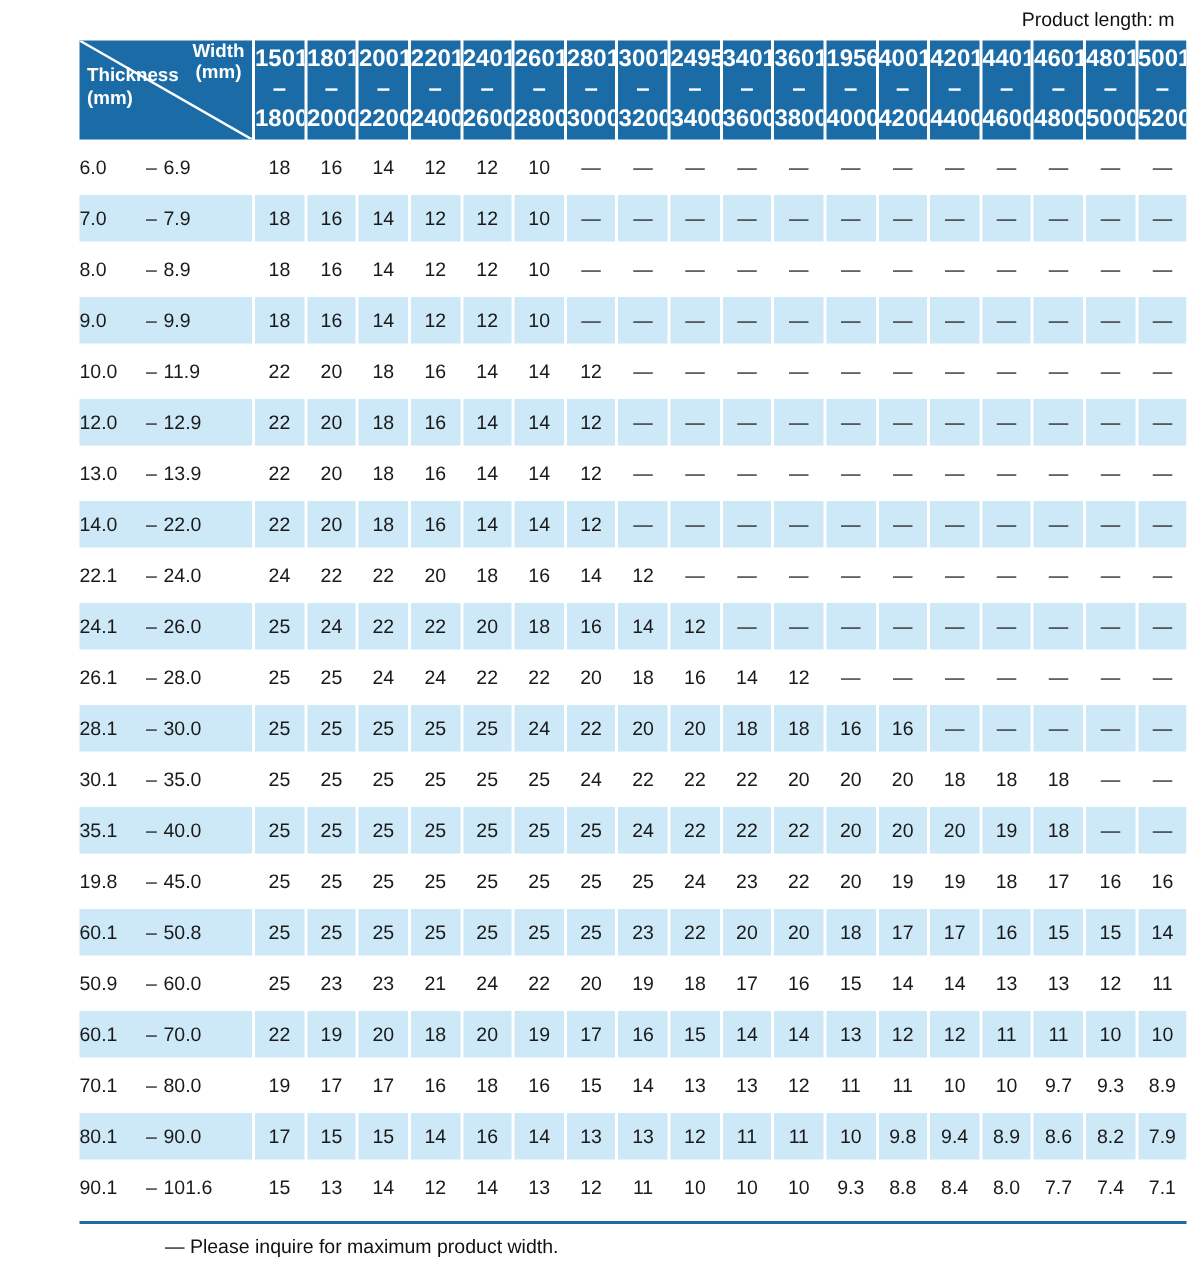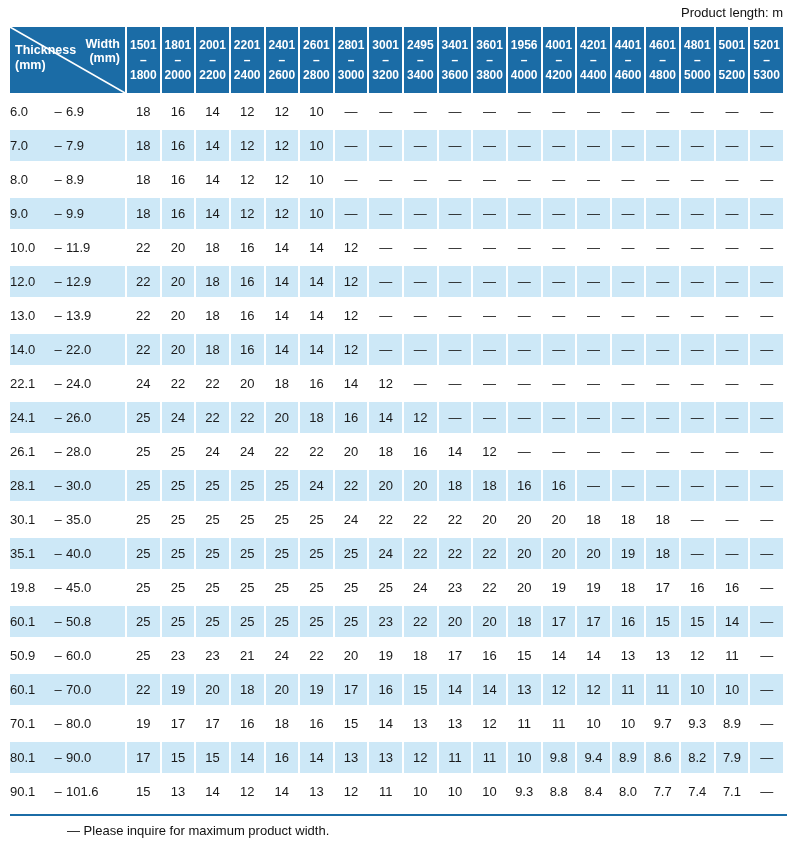--- a/index.html
+++ b/index.html
@@ -2,42 +2,42 @@
 <html style="--header_bg: #1b6ca6; --row_alt_bg: #cde8f7; --rule: #1b6ca6; --text: #1a1a1a;"><head>
 <meta charset="utf-8">
 <style>
   html,body{margin:0;padding:0;background:#ffffff;}
   body{
     width:791px;height:849px;overflow:hidden;
     font-family:"Liberation Sans","DejaVu Sans",sans-serif;
     color:var(--text,#1a1a1a);
     -webkit-font-smoothing:antialiased;
   }
-  .page{padding:4px 6px 0 8px;}
+  .page{padding:4px 6px 0 8px;margin-left:43px;}
   .top-note{
     text-align:right;font-size:13px;padding:1px 2px 4px 0;color:#111;
   }
   table.spec{
     width:777px;table-layout:fixed;
     border-collapse:separate;border-spacing:2px 3px;
     font-size:13px;
   }
   table.spec th,table.spec td{padding:0;overflow:hidden;}
   th.corner{
     width:115px;height:66px;position:relative;
     background:var(--header_bg,#1b6ca6);color:#fff;
     font-weight:bold;font-size:12.5px;line-height:1.15;
     vertical-align:top;
   }
   th.corner svg{position:absolute;left:0;top:0;width:100%;height:100%;}
-  .corner-width{position:absolute;top:10px;right:5px;text-align:right;white-space:pre-line;}
+  .corner-width{position:absolute;top:0;right:5px;text-align:center;white-space:pre-line;}
   .corner-thickness{position:absolute;bottom:21px;left:5px;text-align:left;white-space:pre-line;}
   th.colhead{
     background:var(--header_bg,#1b6ca6);color:#fff;
-    font-weight:bold;font-size:12px;line-height:1.25;
+    font-weight:bold;font-size:16px;line-height:1.25;
     text-align:center;vertical-align:middle;height:66px;
   }
   tbody td{height:31px;text-align:center;vertical-align:middle;}
   tbody tr.alt td{background:var(--row_alt_bg,#cde8f7);}
   td.rowlabel{text-align:left;}
   td.rowlabel .min{display:inline-block;width:40px;text-align:left;}
   td.rowlabel .rdash{display:inline-block;width:16px;text-align:center;}
   td.rowlabel .max{display:inline-block;width:42px;}
   .footer{margin:4px 0 0 2px;width:777px;}
   .footer-rule{height:2px;background:var(--rule,#1b6ca6);}

